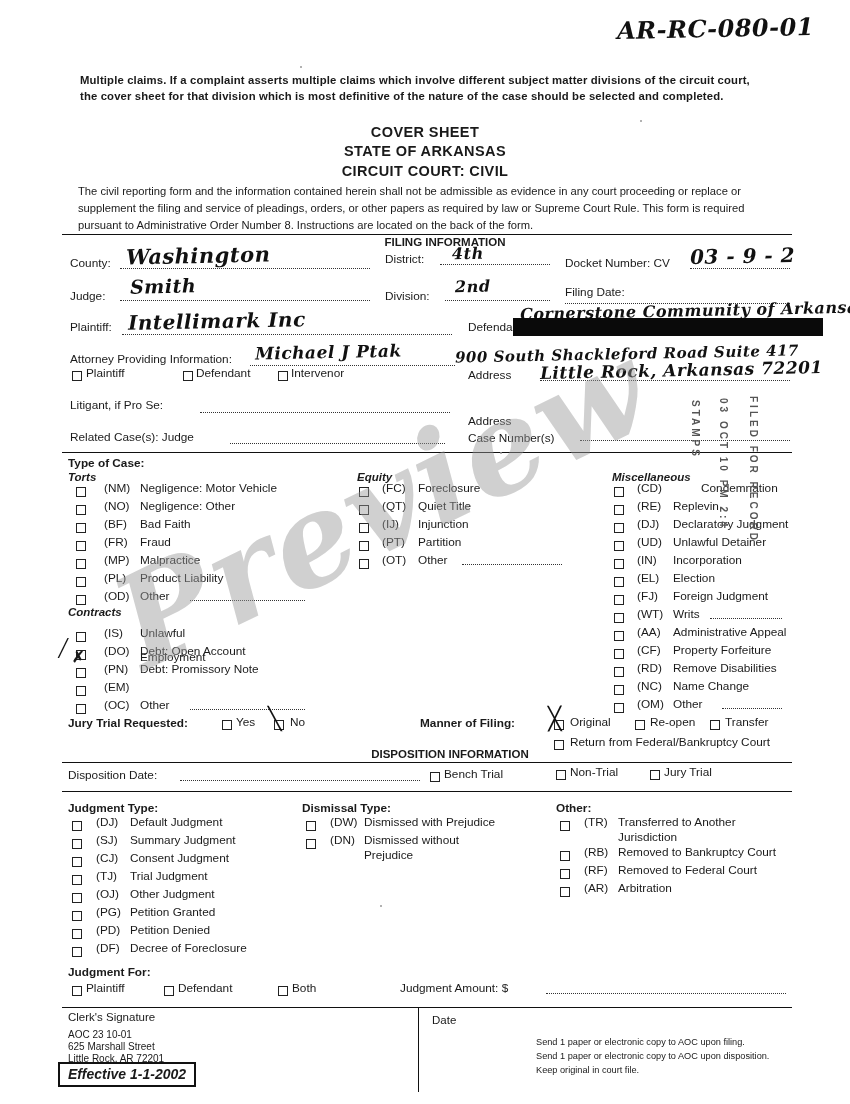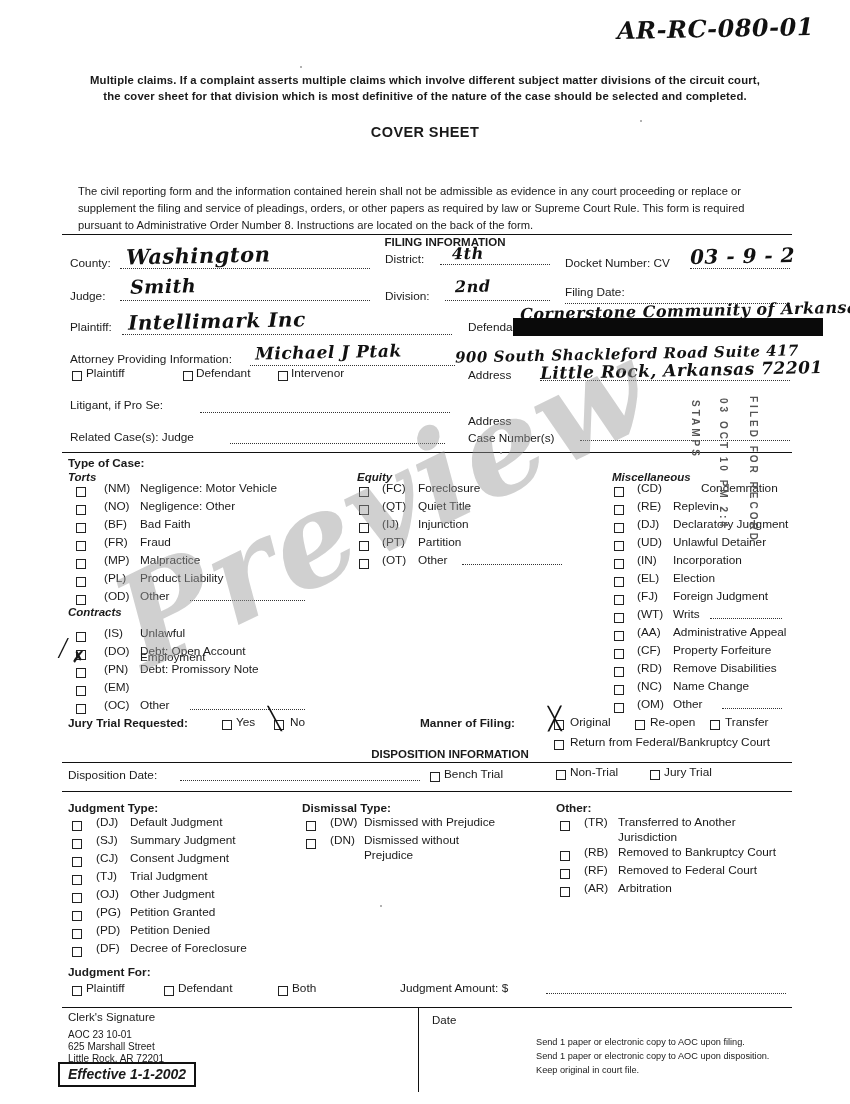--- a/index.html
+++ b/index.html
@@ -24,21 +24,20 @@
     white-space:nowrap;
   }
   .docnum {
     position:absolute; right:36px; top:14px;
     font-size:24px;
   }
   .intro {
     position:absolute; left:80px; top:72px; width:690px;
     font-size:11.3px; font-weight:bold; line-height:1.42;
     letter-spacing:0.15px;
-    text-align:center;
   }
   .title {
     position:absolute; left:0; right:0; top:123px;
     text-align:center; font-weight:bold; font-size:14.5px; line-height:1.33;
   }
   .title div { letter-spacing:0.4px;text-align:center; }
   .legal {
     position:absolute; left:78px; top:183px; width:700px;
     font-size:11.2px; line-height:1.5; text-align:left;
   }
@@ -94,20 +93,22 @@
 <body>
 
 <div class="page">
 
   <div class="docnum hw">AR-RC-080-01</div>
 
   <div class="intro">Multiple claims.  If a complaint asserts multiple claims which involve different subject matter divisions of the circuit court, the cover sheet for that division which is most definitive of the nature of the case should be selected and completed.</div>
 
   <div class="title">
     <div>COVER SHEET</div>
+    <div>STATE OF ARKANSAS</div>
+    <div>CIRCUIT COURT:  CIVIL</div>
   </div>
 
   <div class="legal">The civil reporting form and the information contained herein shall not be admissible as evidence in any court proceeding or replace or supplement the filing and service of pleadings, orders, or other papers as required by law or Supreme Court Rule.  This form is required pursuant to Administrative Order Number 8.  Instructions are located on the back of the form.</div>
 
   <div class="rule" style="left:62px; top:234px; width:730px;"></div>
   <div class="secbar" style="left:330px; top:236px; width:230px;">FILING INFORMATION</div>
 
   <div class="lbl" style="left:70px; top:256px;">County:</div>
   <div class="dline" style="left:120px; top:268px; width:250px;"></div>
   <div class="hw" style="position:absolute; left:126px; top:243px; font-size:21px;">Washington</div>

